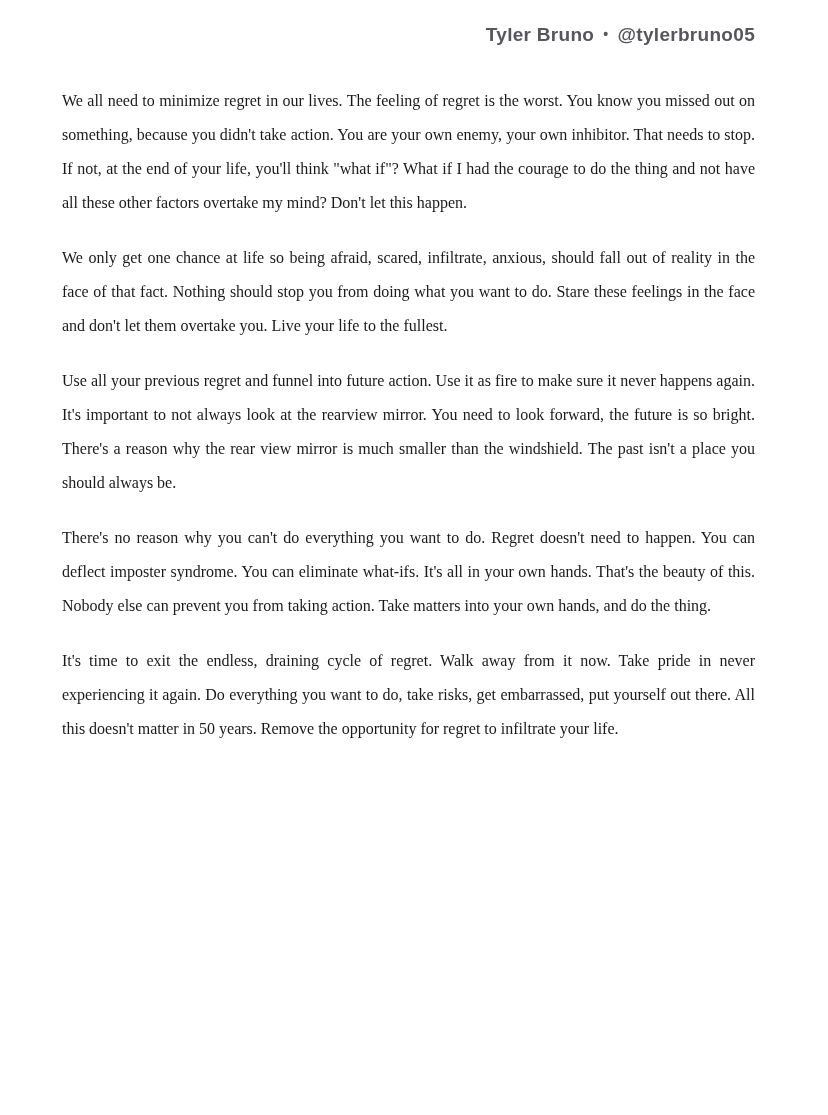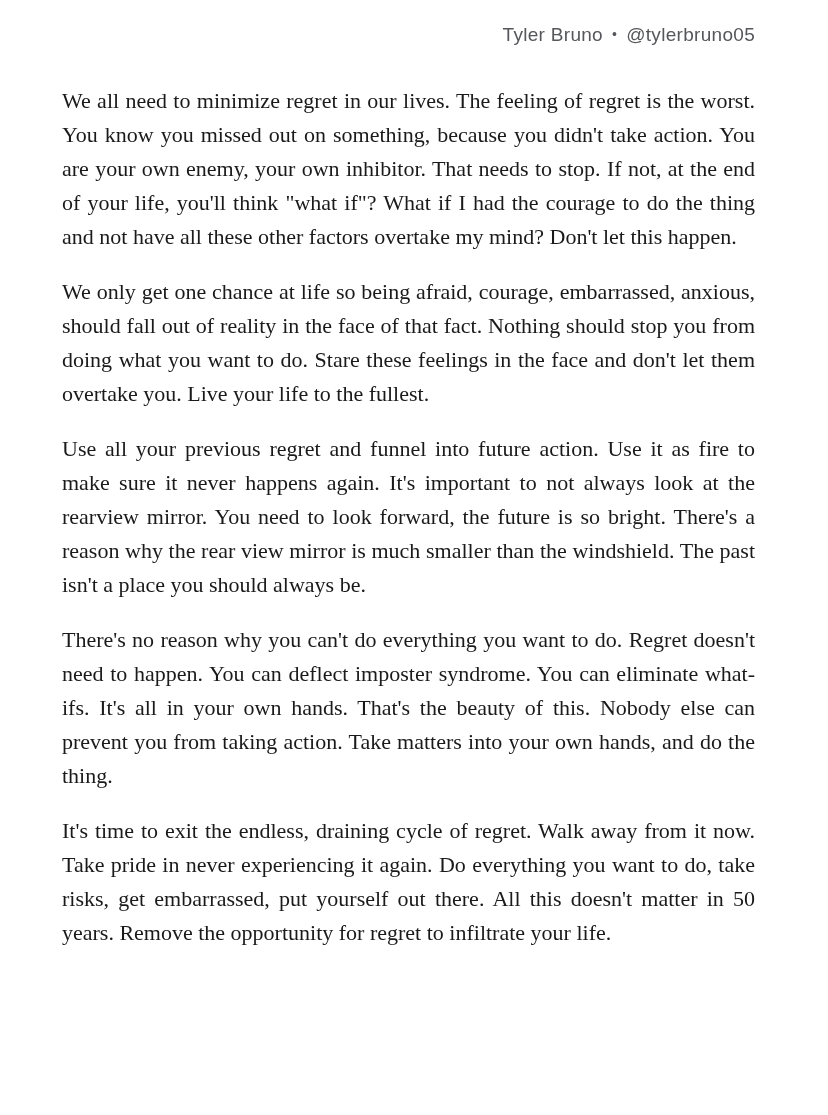--- a/index.html
+++ b/index.html
@@ -18,47 +18,48 @@
   }
   .byline {
     font-family: "Liberation Sans", sans-serif;
     font-size: 19px;
     line-height: 24px;
     letter-spacing: 0.3px;
     color: var(--header-color, #56575b);
     text-align: right;
     margin: 0 0 37px 0;
     white-space: nowrap;
+    font-weight: bold;
   }
   .byline .dot {
     display: inline-block;
     font-size: 14px;
     vertical-align: 2px;
     margin: 0 9px;
   }
   .article p {
     font-family: "Liberation Serif", "DejaVu Serif", serif;
-    font-size: 22px;
+    font-size: 16px;
     line-height: 34px;
     color: var(--body-color, #1a1a1a);
     text-align: justify;
     text-justify: inter-word;
     margin: 0 0 21px 0;
   }
 </style>
 </head>
 <body>
 
 <div class="page">
 
   <header class="byline">
     <span>Tyler Bruno</span><span class="dot">•</span><span>@tylerbruno05</span>
   </header>
 
   <main class="article">
     <p>We all need to minimize regret in our lives. The feeling of regret is the worst. You know you missed out on something, because you didn't take action. You are your own enemy, your own inhibitor. That needs to stop. If not, at the end of your life, you'll think "what if"? What if I had the courage to do the thing and not have all these other factors overtake my mind? Don't let this happen.</p>
-    <p>We only get one chance at life so being afraid, courage, embarrassed, anxious, should fall out of reality in the face of that fact. Nothing should stop you from doing what you want to do. Stare these feelings in the face and don't let them overtake you. Live your life to the fullest.</p>
+    <p>We only get one chance at life so being afraid, scared, infiltrate, anxious, should fall out of reality in the face of that fact. Nothing should stop you from doing what you want to do. Stare these feelings in the face and don't let them overtake you. Live your life to the fullest.</p>
     <p>Use all your previous regret and funnel into future action. Use it as fire to make sure it never happens again. It's important to not always look at the rearview mirror. You need to look forward, the future is so bright. There's a reason why the rear view mirror is much smaller than the windshield. The past isn't a place you should always be.</p>
     <p>There's no reason why you can't do everything you want to do. Regret doesn't need to happen. You can deflect imposter syndrome. You can eliminate what-ifs. It's all in your own hands. That's the beauty of this. Nobody else can prevent you from taking action. Take matters into your own hands, and do the thing.</p>
     <p>It's time to exit the endless, draining cycle of regret. Walk away from it now. Take pride in never experiencing it again. Do everything you want to do, take risks, get embarrassed, put yourself out there. All this doesn't matter in 50 years. Remove the opportunity for regret to infiltrate your life.</p>
   </main>
 
 </div>
 
 </body></html>

